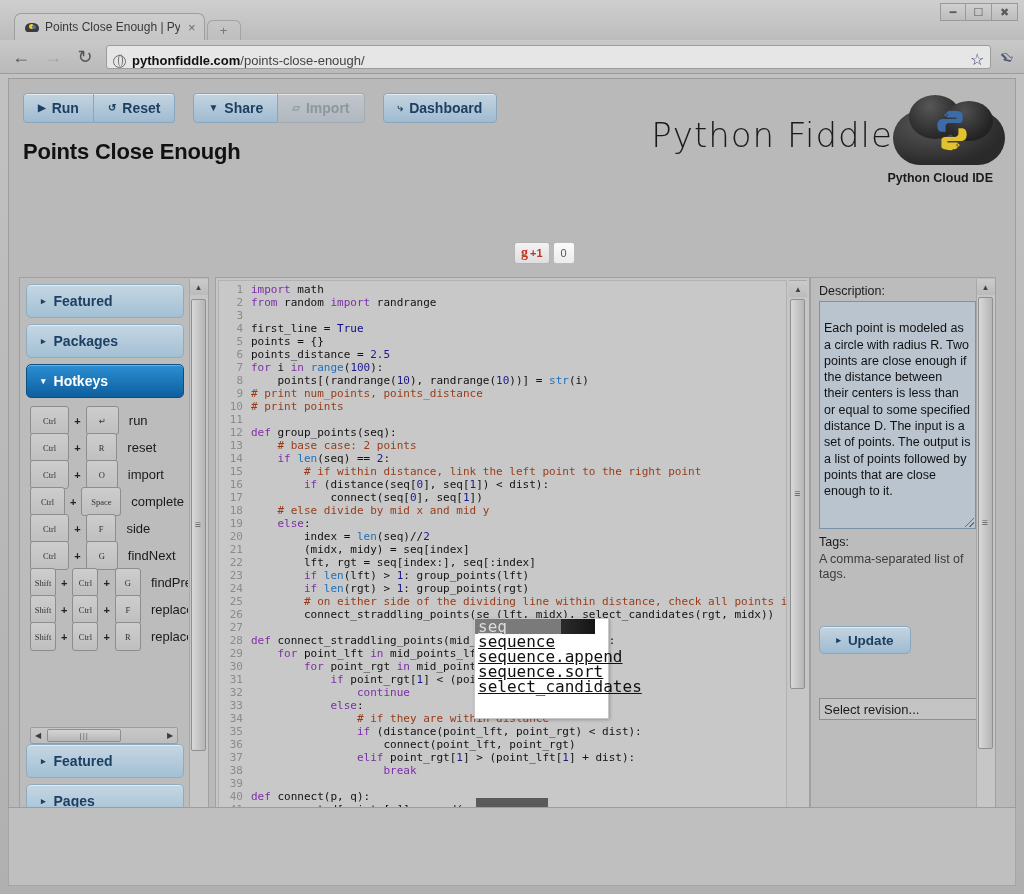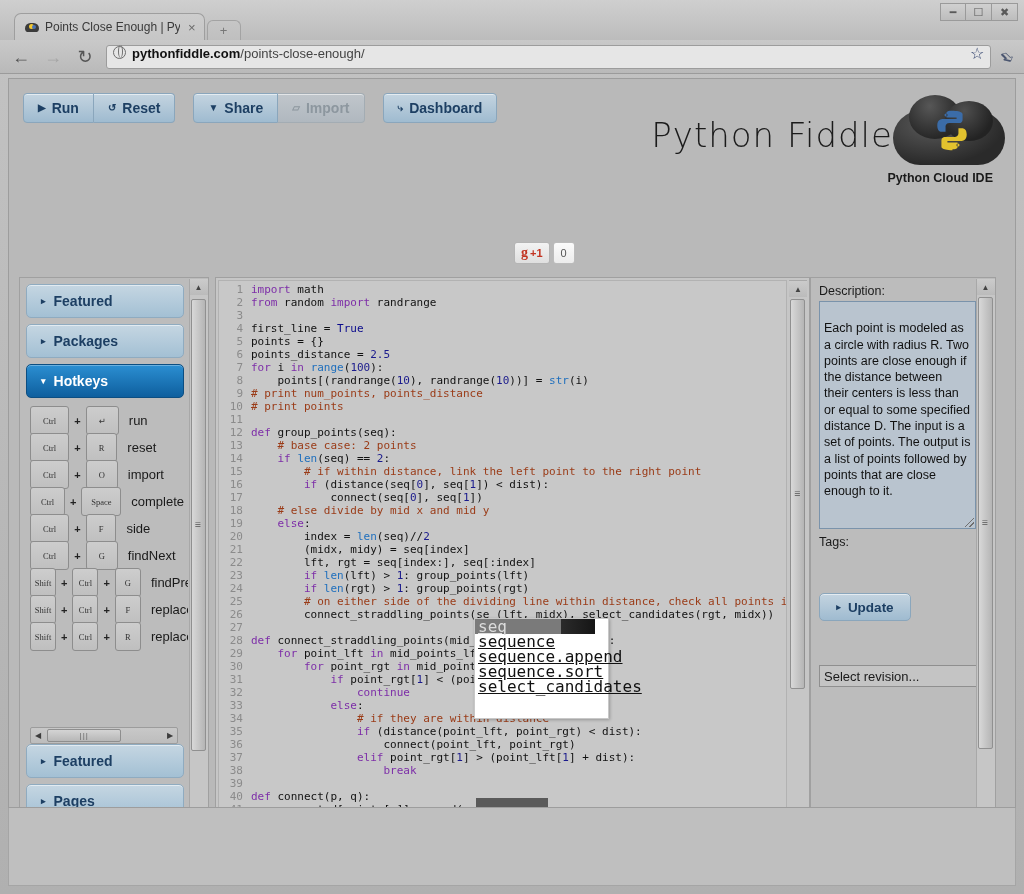--- a/index.html
+++ b/index.html
@@ -73,21 +73,21 @@
     height:34px; display:flex; align-items:center; gap:10px;
     padding:0 10px;
     background:linear-gradient(#c9c9c9,#b9b9b9);
     border-bottom:1px solid #9b9b9b;
   }
   .nav-btn { font-size:18px; color:#555; width:22px; text-align:center; line-height:1; }
   .nav-btn.disabled { color:#a5a5a5; }
   .omnibox {
     flex:1; height:24px; background:#e6e6e6;
     border:1px solid #9c9c9c; border-radius:3px;
-    display:flex; align-items:flex-start; padding:0 6px; gap:6px;
+    display:flex; align-items:flex-end; padding:0 6px; gap:6px;
     position:relative;
   }
   .globe {
     width:13px; height:13px; border:1.5px solid #6d6d6d; border-radius:50%;
     position:relative; flex:0 0 auto;
   }
   .globe:before {
     content:""; position:absolute; left:4px; top:-1.5px; width:3px; height:13px;
     border:1.5px solid #6d6d6d; border-radius:50%; border-top:none; border-bottom:none;
   }
@@ -428,20 +428,21 @@
           <div class="fbtn disabled">
             <span class="gl">▱</span>
             <span>Import</span>
           </div>
         </div>
         <div class="fbtn">
           <span class="gl">⤷</span>
           <span>Dashboard</span>
         </div>
       </div>
+      <div class="page-title">Points Close Enough</div>
 
       <div class="brand">
         <div class="brand-text">Python Fiddle</div>
         <div class="cloud">
           <div class="c1"></div>
             <div class="c2"></div>
             <div class="c3"></div>
           <svg class="pylogo" viewBox="0 0 100 100">
             <path d="M49 8c-12 0-11 5-11 5v10h22v3H30s-12-1-12 14 10 14 10 14h8V43s0-8 8-8h21s8 .3 8-8V16S75 8 49 8zm-12 6a3.4 3.4 0 110 6.8 3.4 3.4 0 010-6.8z" fill="#3b6ca8"></path>
             <path d="M51 92c12 0 11-5 11-5V77H40v-3h30s12 1 12-14-10-14-10-14h-8v11s0 8-8 8H35s-8-.3-8 8v13s-2 8 24 8zm12-6a3.4 3.4 0 110-6.8 3.4 3.4 0 010 6.8z" fill="#e2c22e"></path>
@@ -589,20 +590,21 @@
 
       <div class="rightpanel">
         <div class="rp-inner">
           <div class="rp-label">Description:</div>
           <div class="desc-box">
             <span>Each point is modeled as a circle with radius R. Two points are close enough if the distance between
 their centers is less than or equal to some specified distance D. The input is a set of points. The output is a list of points followed by points that are close enough to it.</span>
             <span class="resize-grip"></span>
           </div>
           <div class="rp-label" style="margin-top:6px;">Tags:</div>
+          <div class="tag-help">A comma-separated list of tags.</div>
           <div class="update-btn">
             <span class="tri">▸</span>
             <span>Update</span>
           </div>
           <div class="revision">
             <span>Select revision...</span>
           </div>
         </div>
         <div class="rp-vscroll">
           <div class="sv-arrow">▲</div>

